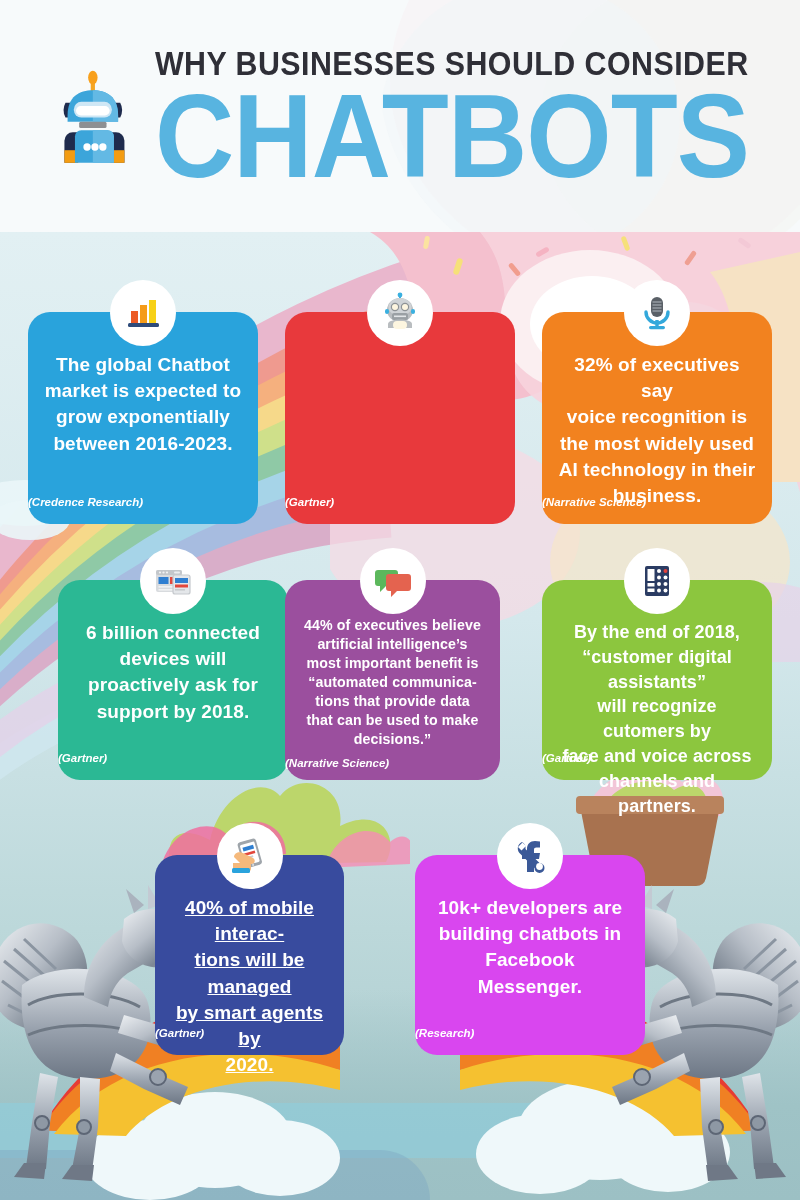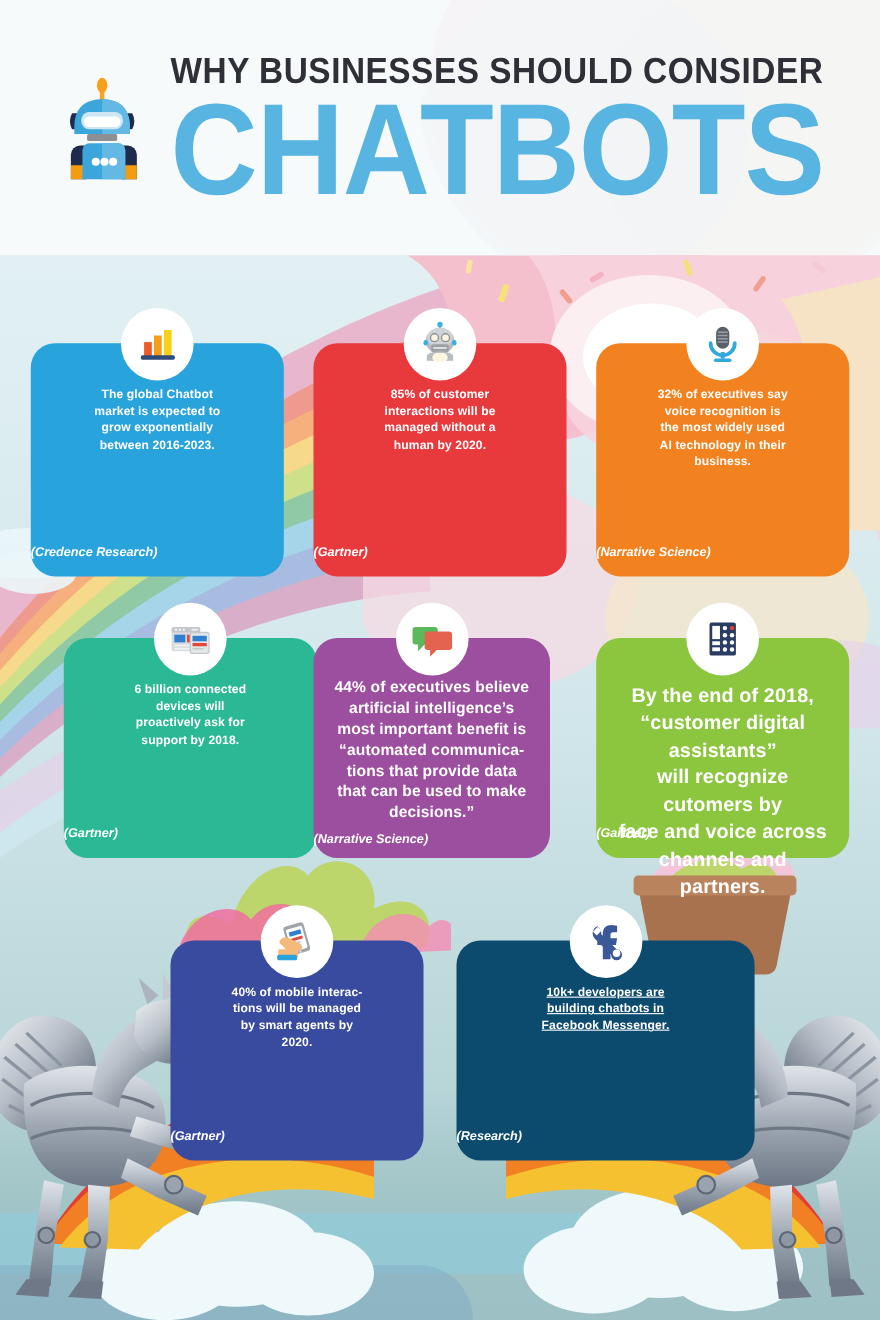--- a/index.html
+++ b/index.html
@@ -83,21 +83,21 @@
     position: absolute;
     border-radius: 22px;
     color: #fff;
     padding: 40px 16px 14px;
     display: flex;
     flex-direction: column;
     align-items: center;
     text-align: center;
   }
   .card-text {
-    font-size: 11px;
+    font-size: 19px;
     font-weight: bold;
     line-height: 1.38;
     letter-spacing: .1px;
     white-space: pre-line;
     flex: 0 0 auto;
   }
   .card-source {
     position: absolute;
     left: 0; right: 0;
     bottom: 16px;
@@ -346,24 +346,20 @@
         <circle cx="16" cy="15" r="3.6" fill="#fdf6e0" stroke="#8d9296" stroke-width="1.2"></circle>
         <circle cx="26" cy="15" r="3.6" fill="#fdf6e0" stroke="#8d9296" stroke-width="1.2"></circle>
         <rect x="13" y="21" width="16" height="7" rx="2" fill="#9aa0a4"></rect>
         <rect x="15" y="23.5" width="12" height="1.6" fill="#e3e6e8"></rect>
         <rect x="6" y="17" width="4" height="5" rx="2" fill="#3ab0e0"></rect>
         <rect x="32" y="17" width="4" height="5" rx="2" fill="#3ab0e0"></rect>
         <path d="M9 32 C9 26 33 26 33 32 L33 36 L9 36 Z" fill="#b9bdc0"></path>
         <rect x="14" y="29" width="14" height="8" rx="4" fill="#fdf6e0"></rect>
       </svg>
     </div>
-    <div class="card-text">85% of customer
-interactions will be
-managed without a
-human by 2020.</div>
     <div class="card-source">(Gartner)</div>
   </div>
 
   <div class="card" style="left:542px;top:312px;width:230px;height:212px;background:#f2821f;">
     <div class="badge">
       <svg width="40" height="40" viewBox="0 0 40 40">
         <rect x="14" y="4" width="12" height="20" rx="6" fill="#5a6067"></rect>
         <g stroke="#9aa0a6" stroke-width="1.4">
           <line x1="15.5" y1="9" x2="24.5" y2="9"></line>
           <line x1="15.5" y1="12" x2="24.5" y2="12"></line>
@@ -444,21 +440,21 @@
       </svg>
     </div>
     <div class="card-text" style="font-size:18px;">By the end of 2018,
 “customer digital assistants”
 will recognize cutomers by
 face and voice across
 channels and partners.</div>
     <div class="card-source">(Gartner)</div>
   </div>
 
-  <div class="card" style="left:155px;top:855px;width:230px;height:200px;background:#384b9e;">
+  <div class="card" style="left:155px;top:855px;width:189px;height:200px;background:#384b9e;text-decoration:underline;">
     <div class="badge">
       <svg width="42" height="42" viewBox="0 0 42 42">
         <g transform="rotate(-16 21 21)">
           <rect x="12" y="5" width="19" height="27" rx="3" fill="#9fa5ab"></rect>
           <rect x="14" y="8" width="15" height="21" rx="1.5" fill="#ffffff"></rect>
           <rect x="16" y="11" width="11" height="4" fill="#2f7fd1"></rect>
           <rect x="16" y="17" width="11" height="2.6" fill="#e2473c"></rect>
           <rect x="16" y="21" width="8" height="2" fill="#c9ced3"></rect>
           <circle cx="21.5" cy="30.5" r="1.1" fill="#d8dcdf"></circle>
         </g>
@@ -467,21 +463,21 @@
         <rect x="3" y="33" width="18" height="5" rx="1.5" fill="#2aa3dd"></rect>
       </svg>
     </div>
     <div class="card-text">40% of mobile interac-
 tions will be managed
 by smart agents by
 2020.</div>
     <div class="card-source">(Gartner)</div>
   </div>
 
-  <div class="card" style="left:415px;top:855px;width:271px;height:200px;background:#0c4a6e;text-decoration:underline;">
+  <div class="card" style="left:415px;top:855px;width:230px;height:200px;background:#d946ef;">
     <div class="badge">
       <svg width="40" height="40" viewBox="0 0 40 40">
         <path d="M25 5 C20 5 17 8 17 13 l0 4 -5 0 0 6 5 0 0 13 7 0 0 -13 5 0 1 -6 -6 0 0 -3 c0 -1.6 .8 -2.4 2.4 -2.4 l3.6 0 0 -6 Z" fill="#3b5998"></path>
         <path d="M12 6 a7 7 0 0 0 -1.5 12 l14 14 a5 5 0 1 0 5 -5 l-14 -14 A7 7 0 0 0 12 6 Z" fill="#3b5998"></path>
         <path d="M8.5 8 L14 13.5 L11 16.5 L6 11 Z" fill="#ffffff" opacity=".0"></path>
         <path d="M12.5 6.5 L8 11 L11.5 14.5 L16 10 Z" fill="#ffffff"></path>
         <circle cx="29.5" cy="30.5" r="3.4" fill="#ffffff"></circle>
       </svg>
     </div>
     <div class="card-text">10k+ developers are

